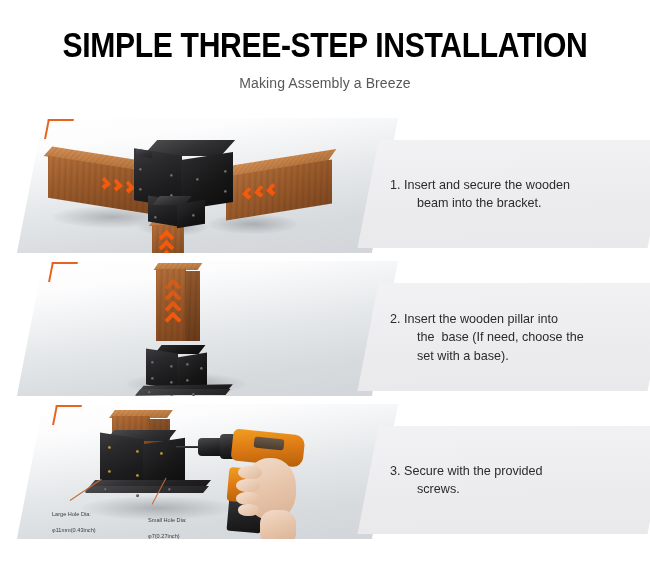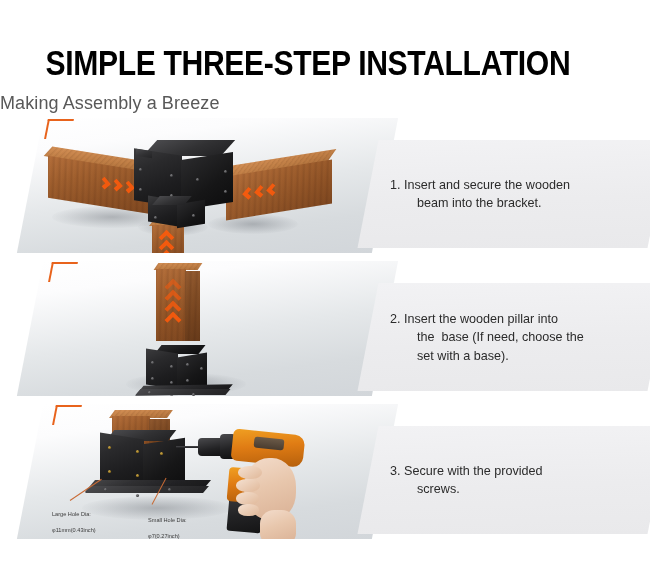--- a/index.html
+++ b/index.html
@@ -9,37 +9,37 @@
     height: 581px;
     background: #ffffff;
     font-family: "Liberation Sans", sans-serif;
     overflow: hidden;
     position: relative;
   }
 
   
   .header {
     width: 650px;
-    padding-top: 45px;
-    text-align: left;
+    padding-top: 27px;
+    text-align: center;
   }
   .title {
     font-family: "Liberation Sans Narrow", "Liberation Sans", sans-serif;
     font-weight: bold;
     font-size: 35px;
     letter-spacing: -0.4px;
     color: #000000;
     line-height: 1.0;
     transform: scaleX(0.86);
     transform-origin: center;
     white-space: nowrap;
   }
   .subtitle {
     margin-top: 13px;
-    font-size: 18px;
+    font-size: 14px;
     color: #585858;
     letter-spacing: 0.1px;
   }
 
   
   .steps {
     position: absolute;
     top: 112px;
     left: 0;
     width: 650px;

